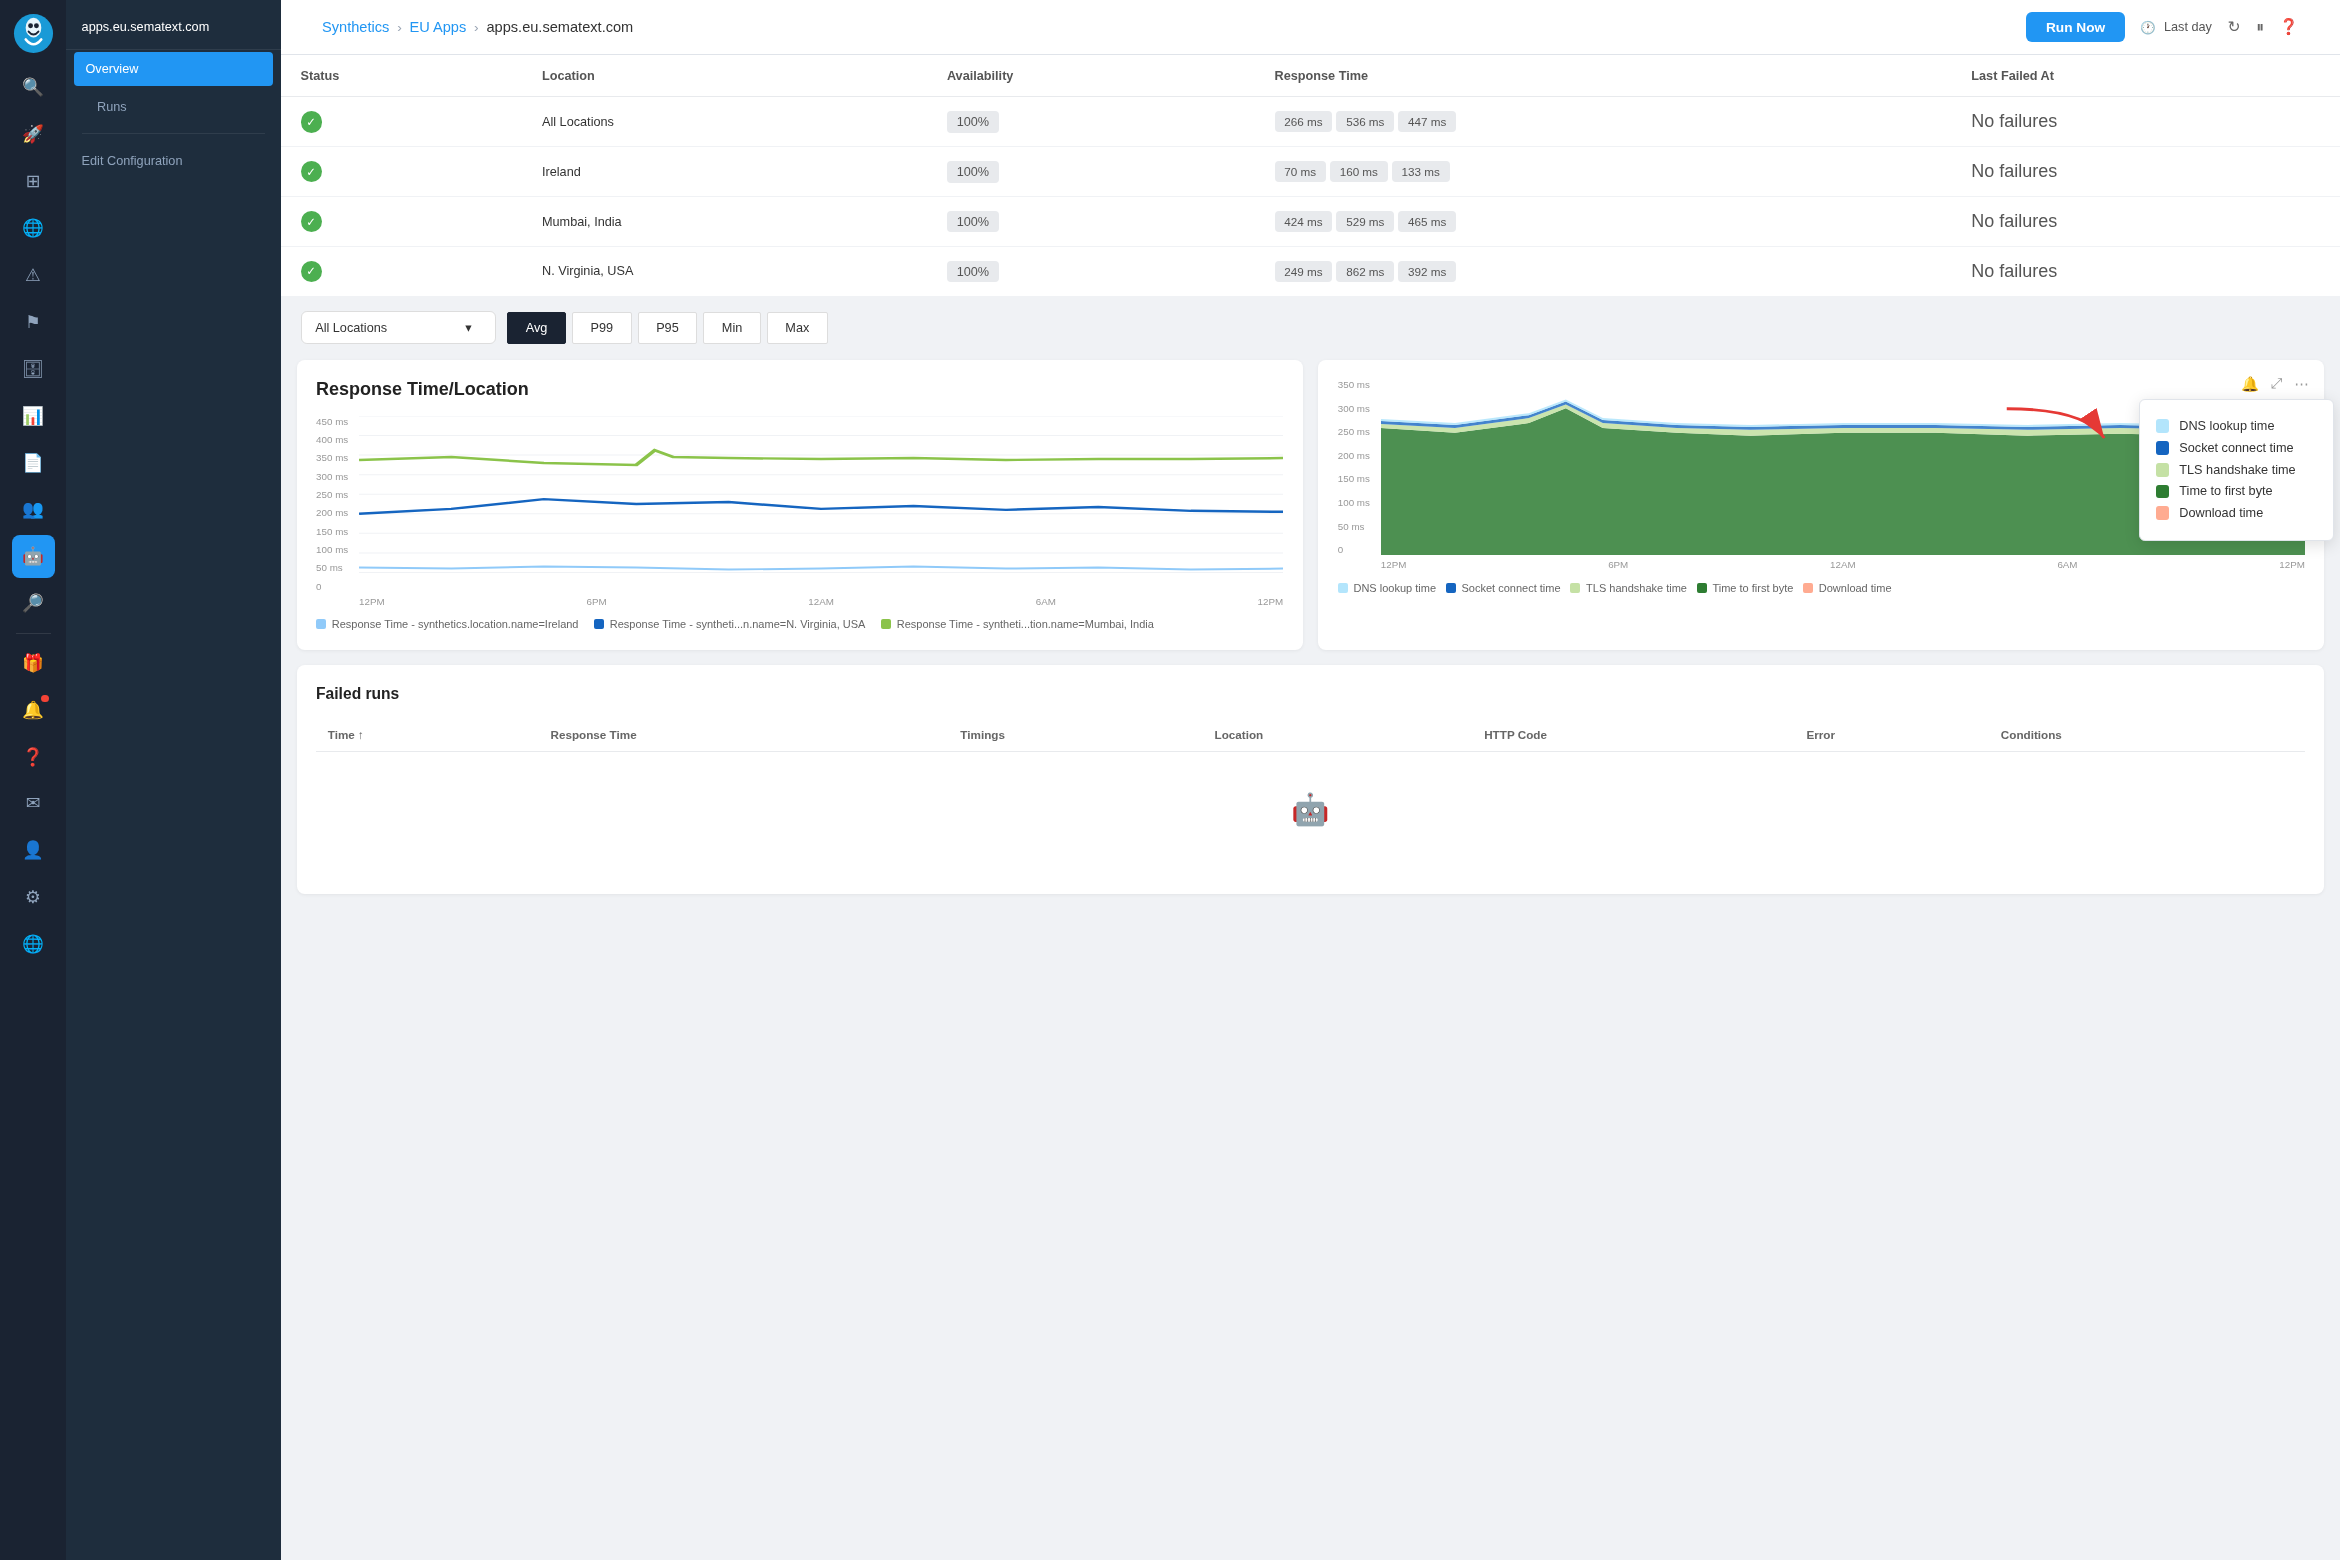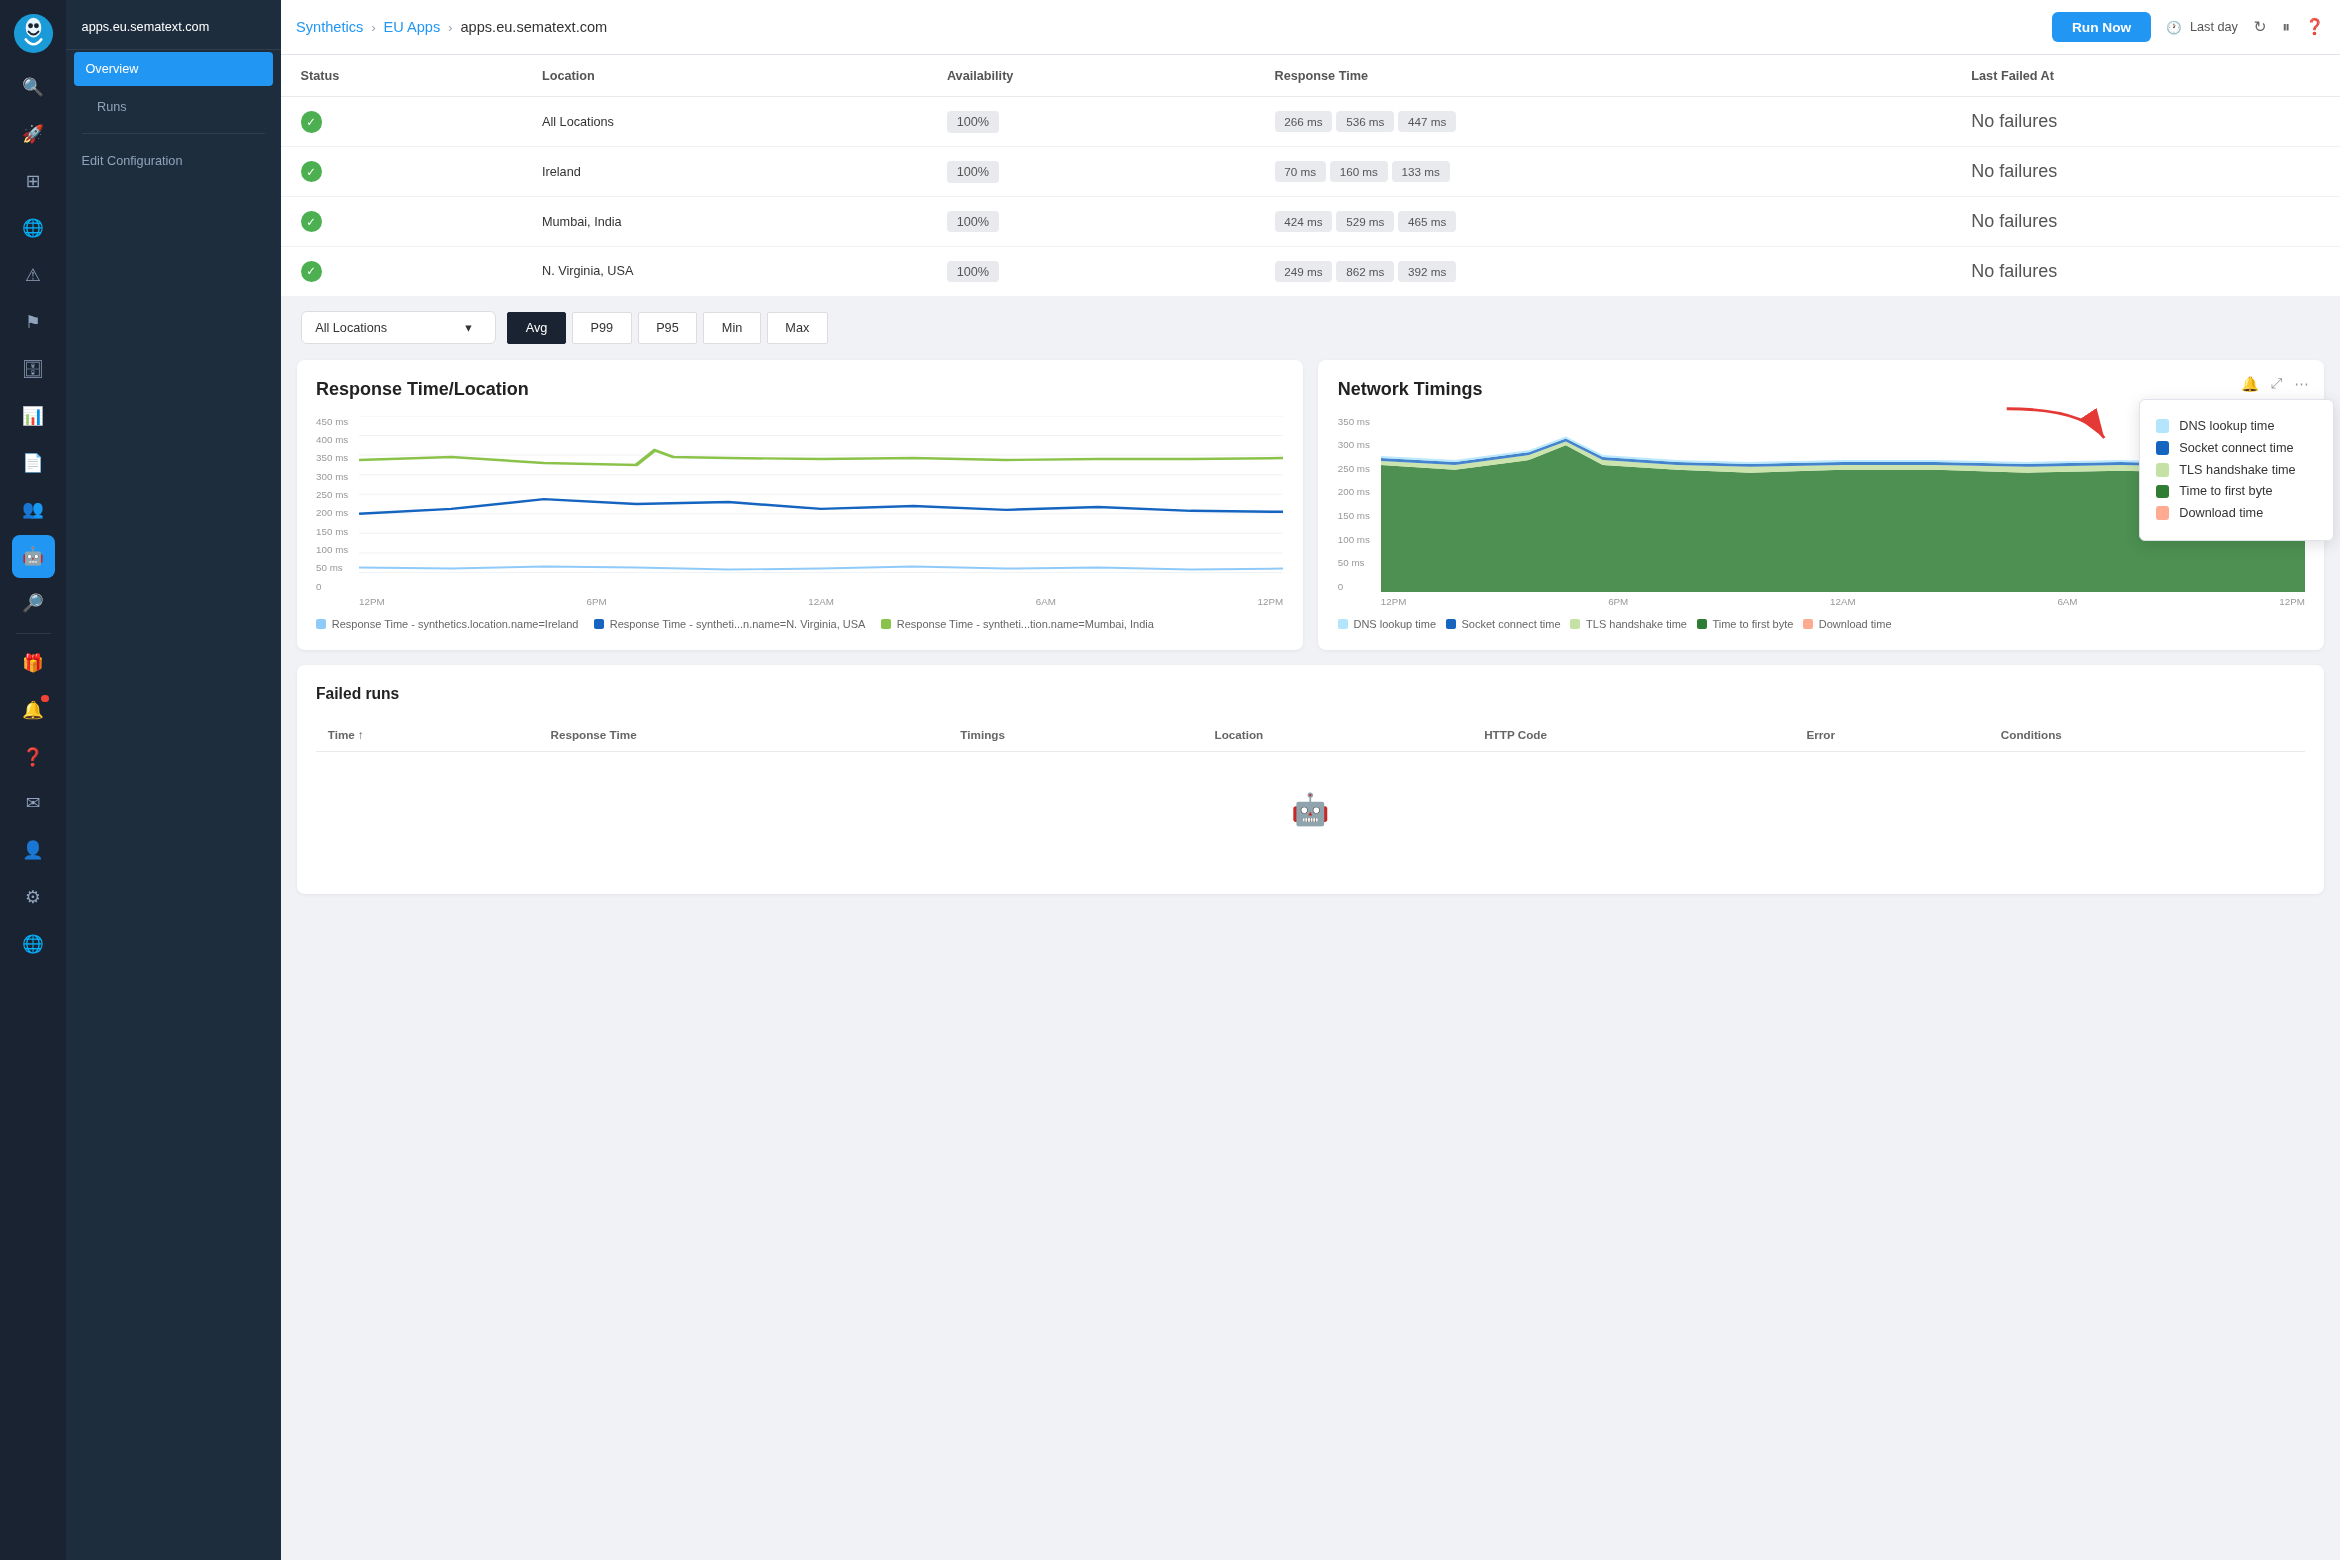--- a/index.html
+++ b/index.html
@@ -21,21 +21,21 @@
     .nav-item { padding: 11.7px 15.6px; color: #8fa3bc; font-size: 12.7px; cursor: pointer; display: flex; align-items: center; gap: 7.8px; }
     .nav-item.active { background: #2196f3; color: #fff; border-radius: 3.9px; margin: 2px 7.8px; padding: 9.8px 11.7px; }
     .nav-item.indent { padding-left: 31px; }
     .nav-divider { height: 1px; background: rgba(255,255,255,0.08); margin: 7.8px 15.6px; }
     .nav-edit { padding: 11.7px 15.6px; color: #8fa3bc; font-size: 12.7px; cursor: pointer; }
 
     
     .main { flex: 1; overflow-y: auto; background: #f0f2f5; }
 
     
-    .topbar { background: #fff; padding: 0 15px; height: 55px; display: flex; align-items: center; gap: 11.7px; border-bottom: 1px solid #e0e4ea; position: sticky; top: 0; z-index: 100; }
+    .topbar { background: #fff; padding: 0 41px; height: 55px; display: flex; align-items: center; gap: 11.7px; border-bottom: 1px solid #e0e4ea; position: sticky; top: 0; z-index: 100; }
     .topbar-breadcrumb { display: flex; align-items: center; gap: 7.8px; flex: 1; }
     .breadcrumb-link { color: #2196f3; font-size: 14.6px; font-weight: 500; cursor: pointer; text-decoration: none; }
     .breadcrumb-separator { color: #9aa5b4; font-size: 13.7px; }
     .breadcrumb-current { color: #333; font-size: 14.6px; font-weight: 500; }
     .topbar-actions { display: flex; align-items: center; gap: 15.6px; }
     .btn-run { background: #2196f3; color: #fff; border: none; padding: 7.8px 19.5px; border-radius: 5.9px; font-size: 13.7px; font-weight: 600; cursor: pointer; }
     .topbar-meta { display: flex; align-items: center; gap: 7.8px; color: #555; font-size: 12.7px; }
     .topbar-icon { color: #666; font-size: 15.6px; cursor: pointer; }
 
     
@@ -317,21 +317,20 @@
           <span>Response Time - syntheti...n.name=N. Virginia, USA</span>
         </div>
         <div class="legend-item">
           <div class="legend-dot" style="background:#8bc34a"></div>
           <span>Response Time - syntheti...tion.name=Mumbai, India</span>
         </div>
       </div>
     </div>
 
     <div class="chart-card" style="position:relative;">
-      <div class="chart-title">Network Timings</div>
       <div class="chart-actions">
         <span class="chart-action-icon">🔔</span>
         <span class="chart-action-icon">⤢</span>
         <span class="chart-action-icon">⋯</span>
       </div>
 
       <div class="red-arrow">
         <svg width="117" height="78" viewBox="0 0 120 80">
           <defs>
             <marker id="arrowhead" markerWidth="10" markerHeight="7" refX="10" refY="3.5" orient="auto">

